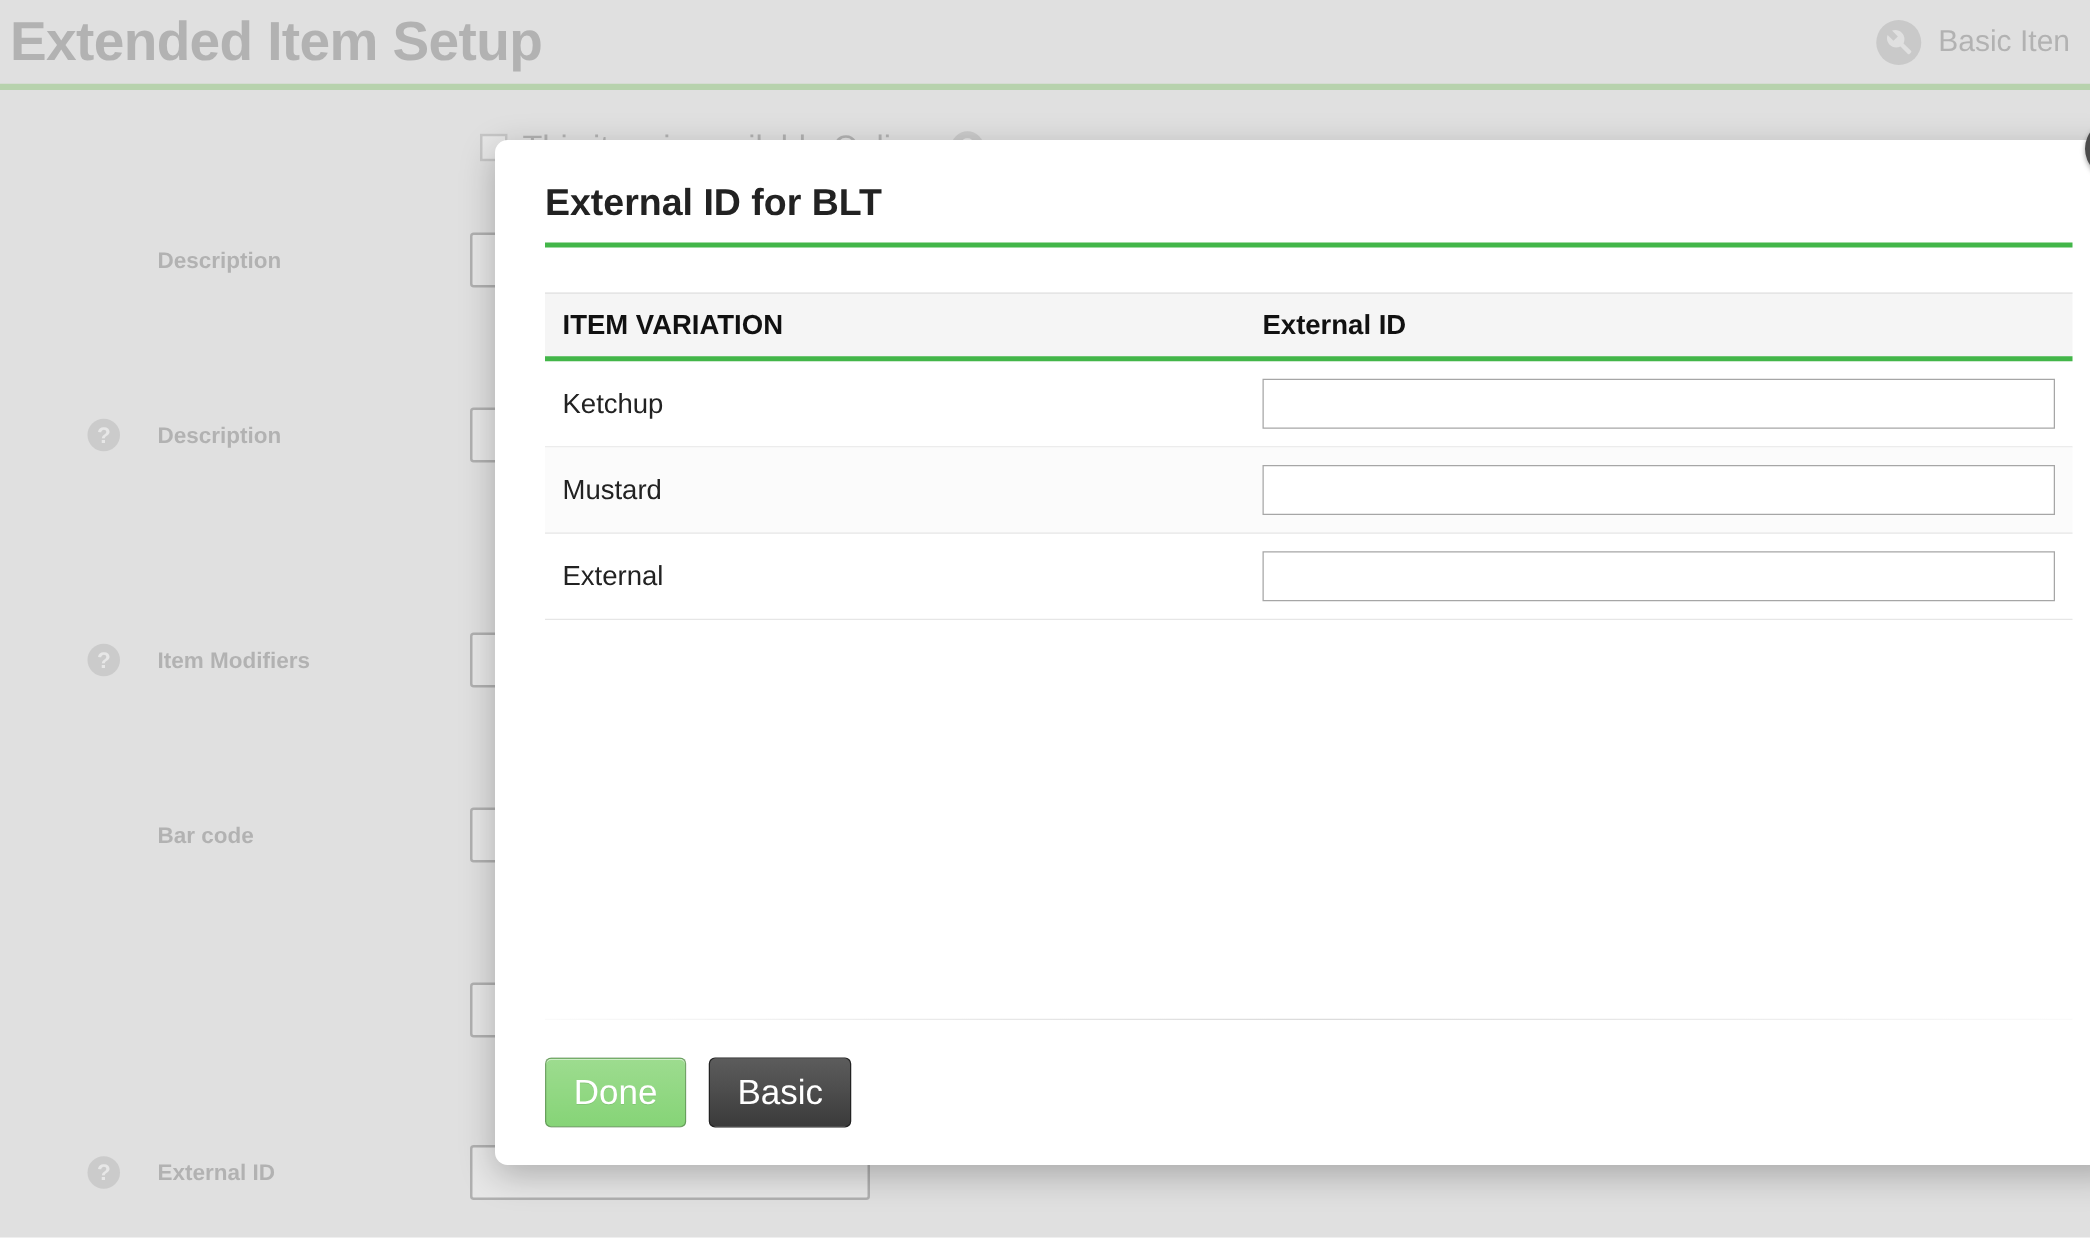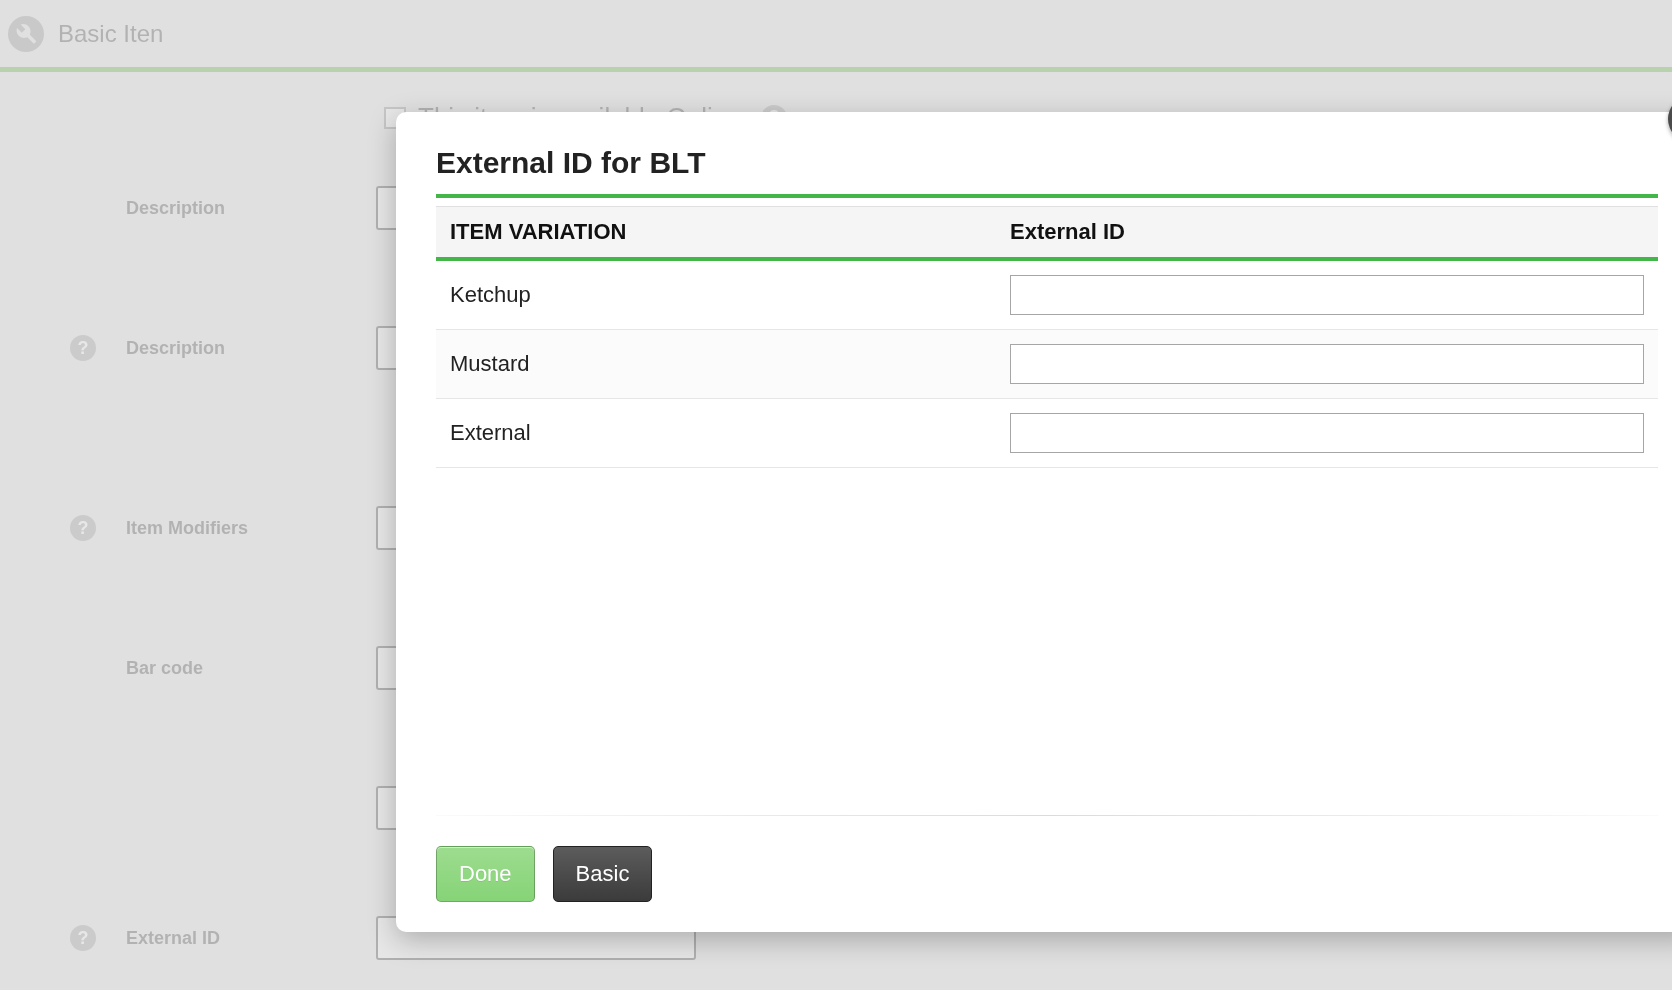--- a/index.html
+++ b/index.html
@@ -135,21 +135,21 @@
 
   .modal-title {
     font-size: 30px;
     font-weight: 700;
     color: #222;
     padding-bottom: 14px;
     border-bottom: 4px solid #43b649;
   }
 
   .modal-table {
-    margin-top: 8px;
+    margin-top: 36px;
     flex: 0 0 auto;
   }
   .thead {
     display: flex;
     background: #f5f5f5;
     border-top: 1px solid #e0e0e0;
     border-bottom: 4px solid #43b649;
     padding: 12px 14px;
     font-size: 22px;
     font-weight: 700;
@@ -185,21 +185,21 @@
     margin-bottom: 30px;
   }
   .modal-footer {
     display: flex;
     gap: 18px;
   }
   .btn {
     height: 56px;
     padding: 0 22px;
     border-radius: 5px;
-    font-size: 22px;
+    font-size: 28px;
     display: inline-flex;
     align-items: center;
     justify-content: center;
     border: 1px solid rgba(0,0,0,0.25);
     cursor: pointer;
   }
   .btn-done {
     background: linear-gradient(to bottom, #9ddc8f, #86d477);
     color: #fff;
     text-shadow: 0 1px 0 rgba(0,0,0,0.08);
@@ -210,20 +210,21 @@
     color: #fff;
     border: 1px solid #222;
   }
 </style>
 </head>
 <body>
 
 <div class="page">
 
   <div class="page-header">
+    <div class="page-title">Extended Item Setup</div>
     <div class="page-header-right">
       <span class="wrench-icon">
         <svg viewBox="0 0 24 24">
             <path d="M22.7 19.3l-6.5-6.5c.5-1.1.8-2.4.8-3.8 0-4.4-3.6-8-8-8-1 0-2 .2-2.9.6l5.1 5.1-3.8 3.8L2.3 5.4C1.9 6.3 1.7 7.3 1.7 8.3c0 4.4 3.6 8 8 8 1.3 0 2.6-.3 3.8-.8l6.5 6.5c.4.4 1 .4 1.4 0l1.3-1.3c.4-.4.4-1 0-1.4z"></path>
           </svg>
       </span>
       <span>Basic Iten</span>
     </div>
   </div>
 

